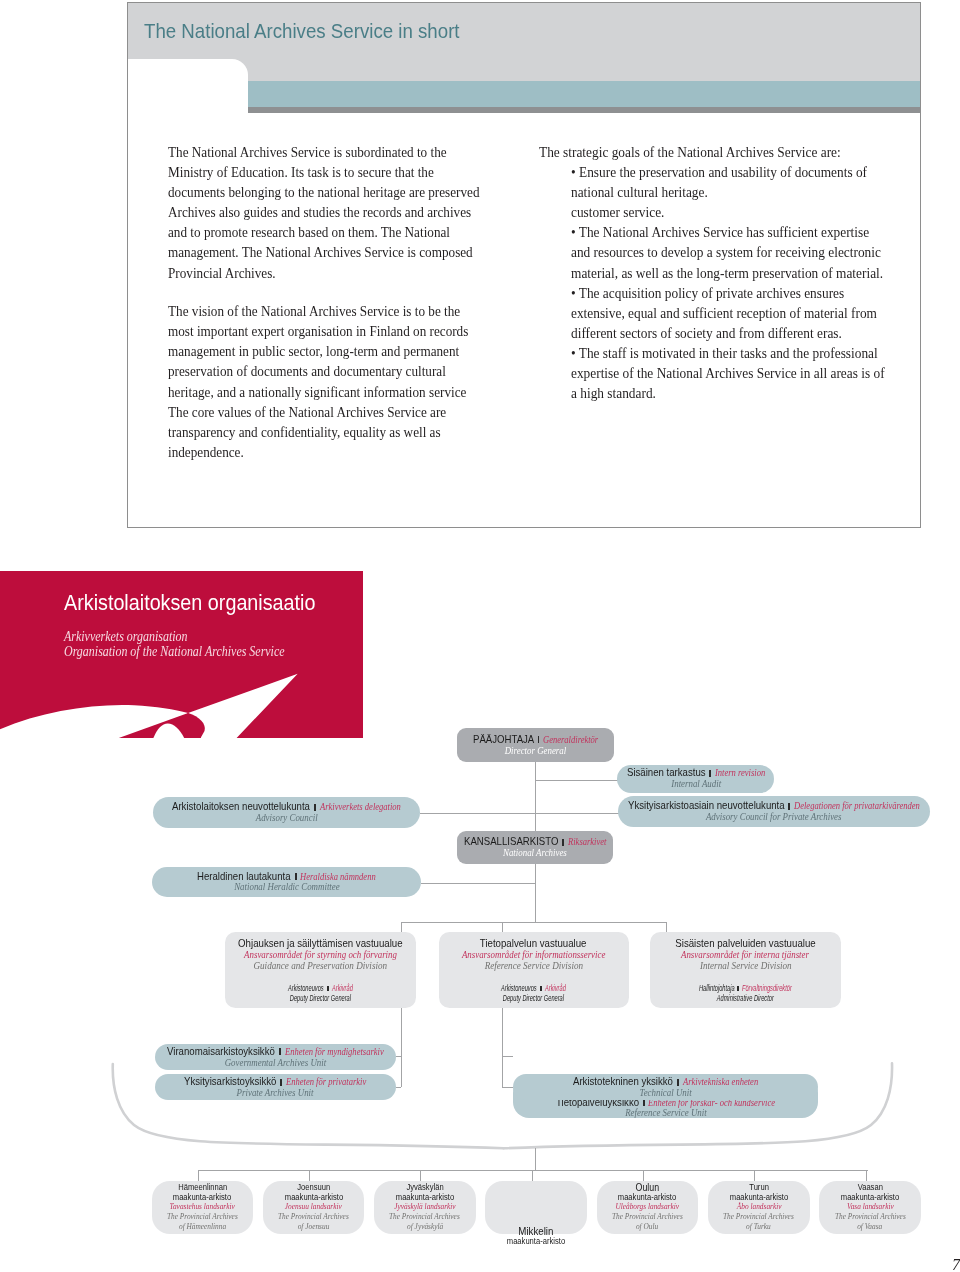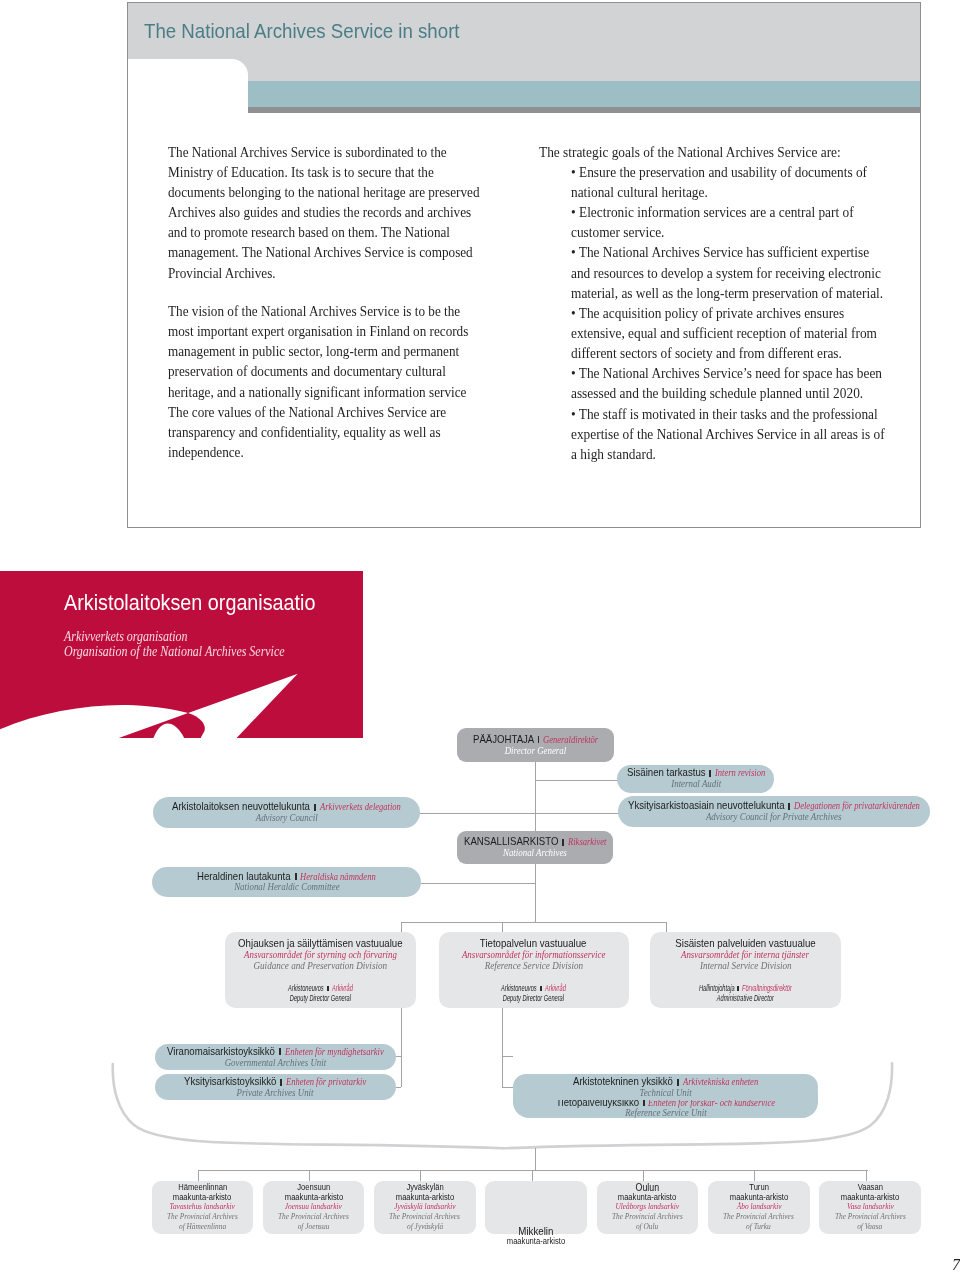--- a/index.html
+++ b/index.html
@@ -38,21 +38,21 @@
   #red-t1>span{display:inline-block;transform:scaleX(.886);transform-origin:0 50%;}
   #red-t2{left:64.4px;top:627.5px;font-size:15.5px;font-style:italic;color:#f6dbe2;white-space:nowrap;}
   #red-t2>div{height:15.2px;line-height:15.2px;}
   #red-t2 span{display:inline-block;transform:scaleX(.772);transform-origin:0 50%;}
 
   
   .cbox{position:absolute;box-sizing:border-box;text-align:center;overflow:visible;}
   .cbox.gray{background:#aaacb0;border-radius:9px;}
   .cbox.blue{background:#b6cbd1;border-radius:16px;}
   .cbox.lite{background:#e5e6e8;border-radius:10.5px;}
-  .cbox.prov{border-radius:9px;}
+  .cbox.prov{border-radius:18px;}
   .cl{white-space:nowrap;}
   .cl>span{display:inline-block;transform:scaleX(var(--sx,.87));transform-origin:50% 50%;}
   .fi{font-family:"Liberation Sans",sans-serif;color:#1b1b1b;--sx:.867;}
   .sv{font-family:"Liberation Serif",serif;font-style:italic;color:#c2325c;--sx:.77;}
   .en{font-family:"Liberation Serif",serif;font-style:italic;color:#71716f;--sx:.8;}
   .row1>span{transform:none;}
   .row1 .fi,.row1 .sv{display:inline-block;vertical-align:baseline;}
   .row1 .fi>i,.row1 .sv>i{display:inline-block;font-style:inherit;white-space:nowrap;
       transform:scaleX(var(--sx));transform-origin:0 50%;}
   .cbox.blue .en{color:#5f7278;}
@@ -100,36 +100,31 @@
     </div>
 
   <div class="col" id="colR">
     <div class="tl"><span>The strategic goals of the National Archives Service are:</span></div>
     <div class="ind" id="goals">
         <div>
           <div class="tl"><span>• Ensure the preservation and usability of documents of</span></div>
           <div class="tl"><span>national cultural heritage.</span></div>
         </div>
         <div>
-          <div class="tl"><span>• Electronic information services are a central part of</span></div>
           <div class="tl"><span>customer service.</span></div>
         </div>
         <div>
           <div class="tl"><span>• The National Archives Service has sufficient expertise</span></div>
           <div class="tl"><span>and resources to develop a system for receiving electronic</span></div>
           <div class="tl"><span>material, as well as the long-term preservation of material.</span></div>
         </div>
         <div>
           <div class="tl"><span>• The acquisition policy of private archives ensures</span></div>
           <div class="tl"><span>extensive, equal and sufficient reception of material from</span></div>
           <div class="tl"><span>different sectors of society and from different eras.</span></div>
-        </div>
-        <div>
-          <div class="tl"><span>• The National Archives Service’s need for space has been</span></div>
-          <div class="tl"><span>assessed and the building schedule planned until 2020.</span></div>
         </div>
         <div>
           <div class="tl"><span>• The staff is motivated in their tasks and the professional</span></div>
           <div class="tl"><span>expertise of the National Archives Service in all areas is of</span></div>
           <div class="tl"><span>a high standard.</span></div>
         </div>
       </div>
   </div>
 
   <svg class="abs" id="redsvg" width="365" height="168" viewBox="0 0 365 168">

